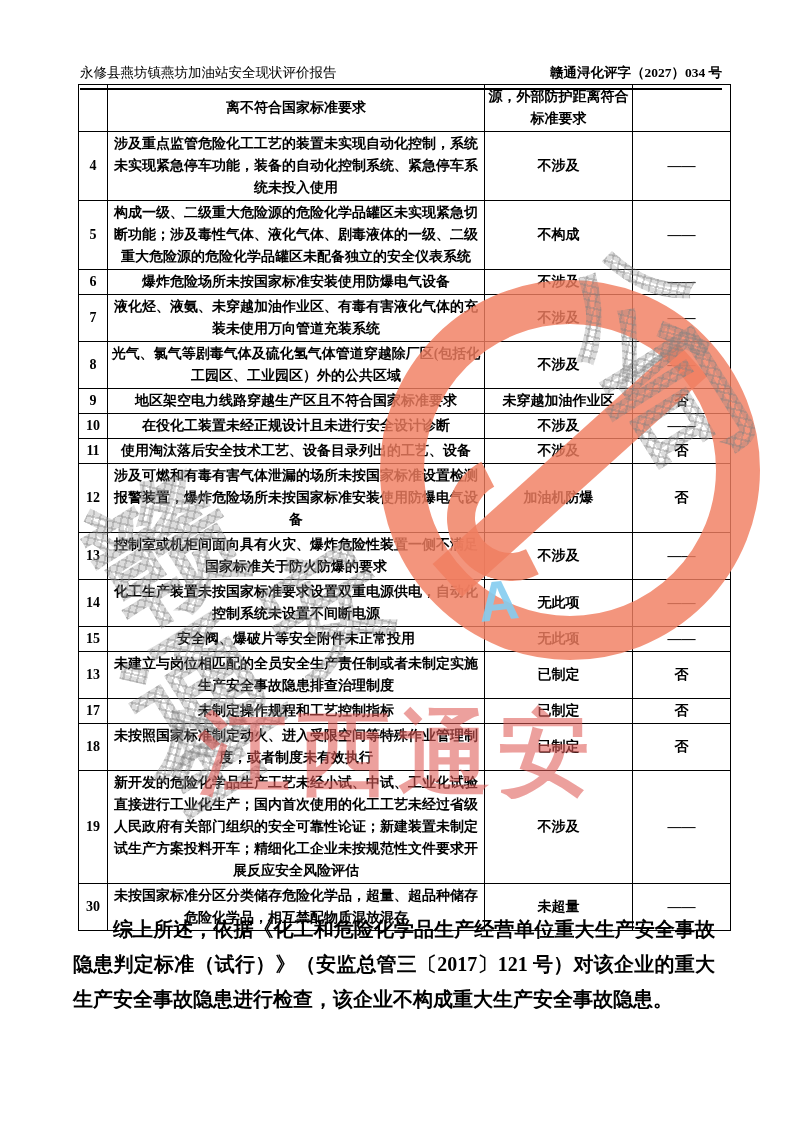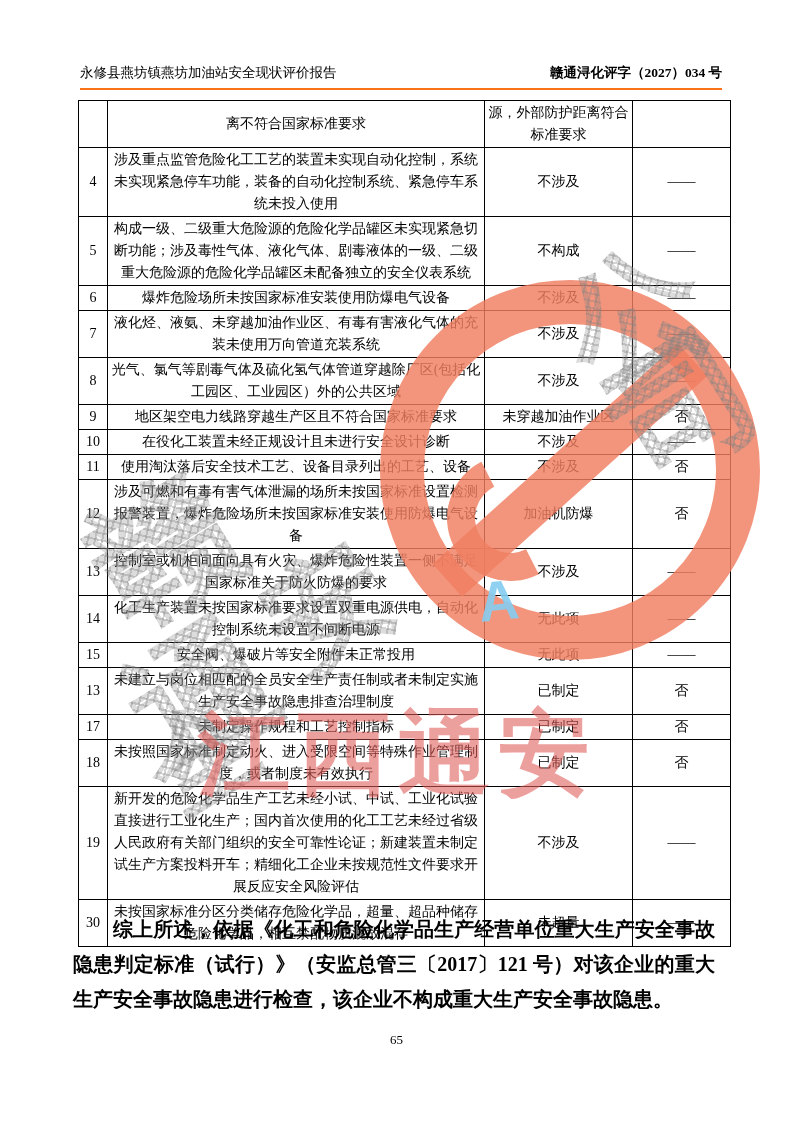--- a/index.html
+++ b/index.html
@@ -10,30 +10,31 @@
     margin:0 auto;
     overflow:hidden;
     font-family:"Liberation Serif","DejaVu Serif",serif;
     color:#000;
   }
   
   .header{
     position:absolute;top:64px;left:80px;width:642px;
     display:flex;justify-content:space-between;align-items:flex-end;
     font-size:13.5px;
-    border-bottom:2px solid #f97316;
+    border-bottom:2px solid #000000;
     padding-bottom:6px;
   }
   .header .doc-no{font-weight:bold;font-size:13.5px;}
   
   table.findings{
-    position:absolute;top:100px;left:78px;
+    position:absolute;top:84px;left:78px;
     width:644px;
     border-collapse:collapse;
     table-layout:fixed;
+    font-weight:bold;
   }
   table.findings td{
     border:1px solid #000;
     font-size:14px;
     line-height:22px;
     text-align:center;
     vertical-align:middle;
     padding:1px 2px;
     word-break:break-all;
   }
@@ -231,21 +232,20 @@
           <td class="num">30</td>
           <td class="desc">未按国家标准分区分类储存危险化学品，超量、超品种储存危险化学品，相互禁配物质混放混存</td>
           <td class="status">未超量</td>
           <td class="result">——</td>
         </tr>
       </tbody>
   </table>
 
   <p class="summary">综上所述，依据《化工和危险化学品生产经营单位重大生产安全事故隐患判定标准（试行）》（安监总管三〔2017〕121 号）对该企业的重大生产安全事故隐患进行检查，该企业不构成重大生产安全事故隐患。</p>
 
-  <div class="pagenum">65</div>
 
   <div class="watermark">
     <div class="wm-ring"></div>
     <div class="wm-slash"></div>
     <div class="wm-arc"></div>
     <span class="wm-hatch p1">公</span>
     <span class="wm-hatch p2">司</span>
     <span class="wm-hatch p3">赣</span>
     <span class="wm-hatch p4">通</span>
     <span class="wm-hatch p5">安</span>

